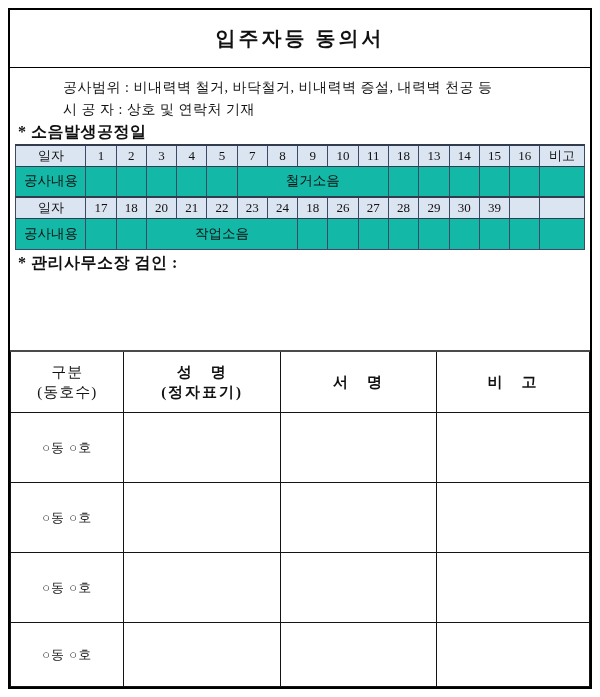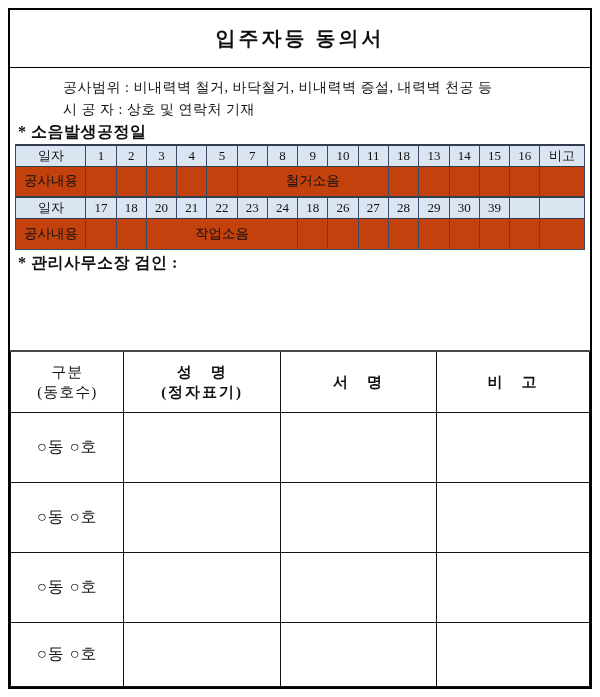--- a/index.html
+++ b/index.html
@@ -17,32 +17,32 @@
   .section-heading{font-size:16px;line-height:22px;padding-left:4px;font-weight:bold;letter-spacing:0.5px;}
   .manager-line{margin-top:2px;}
 
   
   table.noise{width:99.5%;margin:1px auto 0 auto;border-collapse:collapse;table-layout:fixed;}
   table.noise td,table.noise th{border:1px solid #3d4a66;padding:0;text-align:center;vertical-align:middle;font-size:13px;font-weight:normal;overflow:hidden;}
   table.noise tr.hdr{height:21px;}
   table.noise tr.work{height:31px;}
   table.noise tr.hdr td,table.noise tr.hdr th{background:#dbe4f1;border-top:2px solid #333b4e;border-bottom:1.5px solid #333b4e;}
   table.noise td.white{background:#ffffff;}
-  table.noise tr.work td,table.noise tr.work th{background:#c2410c;font-size:13.5px;}
+  table.noise tr.work td,table.noise tr.work th{background:#14b8a6;font-size:13.5px;}
 
   
   table.sign{width:100%;flex:0 0 auto;border-collapse:collapse;table-layout:fixed;border-top:2.5px solid #4a4a4a;}
   table.sign td,table.sign th{border:1.4px solid #141414;padding:0;text-align:center;vertical-align:middle;background:#fff;}
   table.sign tr.head{height:62px;}
   table.sign tr.row{height:70px;}
   table.sign tr.row-last{height:64px;}
   .hcell{font-size:15px;line-height:20px;}
   .hcell .b{font-weight:bold;letter-spacing:2px;}
   .hcell .n{font-weight:normal;letter-spacing:1px;}
-  td.unit-cell{font-size:16px;letter-spacing:1px;}
+  td.unit-cell{font-size:13px;letter-spacing:1px;}
 </style>
 </head>
 <body>
 
 <div class="page">
   <div class="frame">
 
     <div class="title-box">
       <div class="title">입주자등 동의서</div>
     </div>

